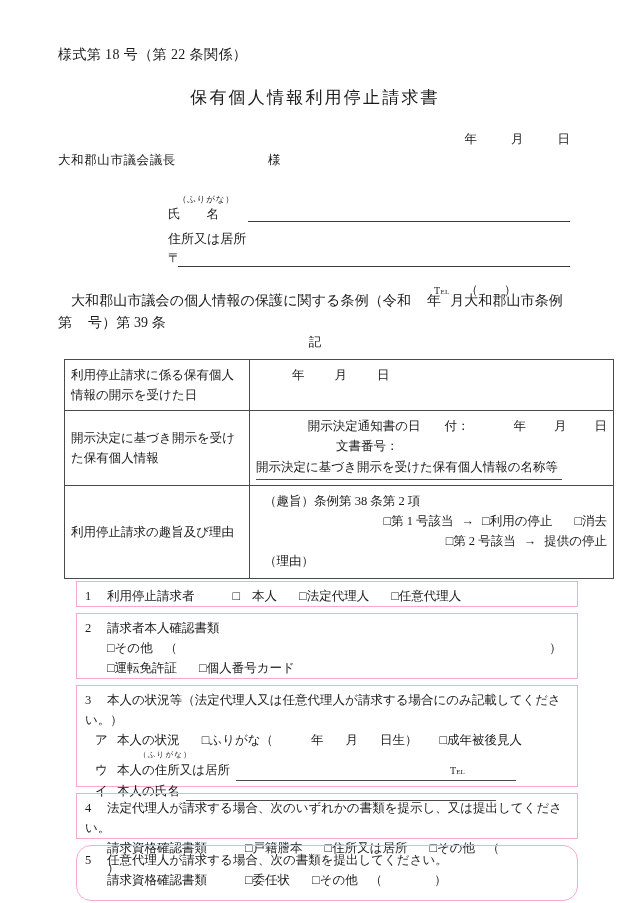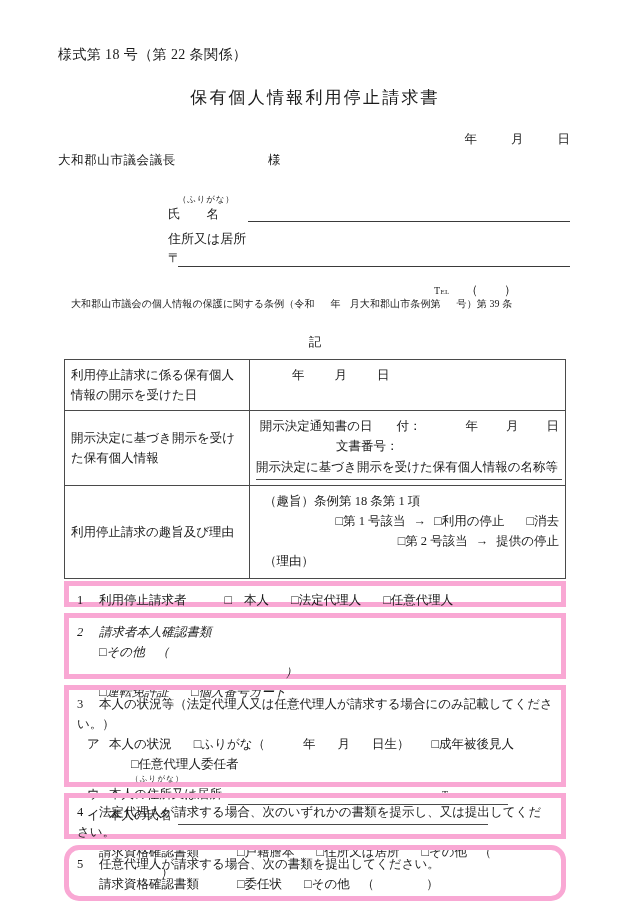--- a/index.html
+++ b/index.html
@@ -127,42 +127,42 @@
     margin-left: 16px;
   }
   .tel-paren .inner { display: inline-block; width: 26px; }
 
   
   .body-para {
     position: absolute;
     left: 58px;
     top: 290px;
     width: 514px;
-    font-size: 10px;
-    line-height: 28px;
+    font-size: 14px;
+    line-height: 22px;
     letter-spacing: 0.1px;
   }
   .body-para .indent { display: inline-block; width: 13px; }
   .sp6 { display: inline-block; width: 16px; }
   .sp3 { display: inline-block; width: 9px; }
   .ki-mark {
     position: absolute;
     left: 0;
     top: 334px;
     width: 630px;
     text-align: center;
     font-size: 12.5px;
   }
 
   
   .main-table {
     position: absolute;
     left: 64px;
     top: 359px;
-    width: 502px;
+    width: 550px;
     border-collapse: collapse;
     table-layout: fixed;
   }
   .main-table td {
     border: 1px solid #4a4a4a;
     font-size: 12.5px;
     padding: 5px 6px;
     vertical-align: middle;
     line-height: 20px;
   }
@@ -193,24 +193,24 @@
     padding-bottom: 2px;
     margin-top: 1px;
   }
   .cb { font-size: 12.5px; }
   .arrow { display: inline-block; margin: 0 8px; }
   .indent1 { padding-left: 8px; }
 
   
   .lbox {
     position: absolute;
-    left: 64px;
+    left: 76px;
     width: 502px;
     box-sizing: border-box;
-    border: 5px solid #f9a8d4;
+    border: 1px solid #f9a8d4;
     font-size: 12.5px;
     line-height: 20px;
     padding: 4px 8px;
   }
   .lbox .num {
     display: inline-block;
     width: 22px;
   }
   .lbox .sub {
     display: inline-block;
@@ -221,21 +221,21 @@
     padding-left: 22px;
   }
   .lbox .hang2 {
     padding-left: 54px;
   }
   .sep-sm { display: inline-block; width: 12px; }
   .sep-md { display: inline-block; width: 22px; }
   .sep-lg { display: inline-block; width: 38px; }
 
   .box1 { top: 581px; height: 26px; }
-  .box2 { top: 613px; height: 66px; font-style: italic; }
+  .box2 { top: 613px; height: 66px; }
   .box3 { top: 685px; height: 102px; }
   .box4 { top: 793px; height: 46px; }
   .box5 { top: 845px; height: 56px; border-radius: 15px; }
 
   .inline-rule {
     display: inline-block;
     border-bottom: 1px solid #4a4a4a;
     vertical-align: bottom;
     height: 14px;
   }
@@ -309,21 +309,21 @@
         </div>
         <div class="doc-no-line">文書番号：</div>
         <div>
           <span class="name-etc-underline">開示決定に基づき開示を受けた保有個人情報の名称等</span>
         </div>
       </td>
     </tr>
     <tr class="row3">
       <td class="lbl">利用停止請求の趣旨及び理由</td>
       <td class="val">
-        <div class="indent1">（趣旨）条例第 18 条第 1 項</div>
+        <div class="indent1">（趣旨）条例第 38 条第 2 項</div>
         <div class="kv-line">
           <span class="cb">□</span><span>第 1 号該当</span><span class="arrow">→</span><span class="cb">□</span><span>利用の停止</span><span class="sep-md"></span><span class="cb">□</span><span>消去</span>
         </div>
         <div class="kv-line">
           <span class="cb">□</span><span>第 2 号該当</span><span class="arrow">→</span><span>提供の停止</span>
         </div>
         <div class="indent1">（理由）</div>
       </td>
     </tr>
   </tbody>
@@ -335,21 +335,20 @@
 
   <div class="lbox box2">
     <div><span class="num">2</span><span>請求者本人確認書類</span></div>
     <div class="hang"><span class="cb">□</span><span>その他</span><span class="sep-sm"></span><span>（</span><span class="paren-wide"></span><span style="margin-left:186px">）</span></div>
     <div class="hang"><span class="cb">□</span><span>運転免許証</span><span class="sep-md"></span><span class="cb">□</span><span>個人番号カード</span></div>
   </div>
 
   <div class="lbox box3">
     <div><span class="num">3</span><span>本人の状況等（法定代理人又は任意代理人が請求する場合にのみ記載してください。）</span></div>
     <div><span class="sub">ア</span><span>本人の状況</span><span class="sep-md"></span><span class="cb">□</span><span>ふりがな（</span><span class="sep-lg"></span><span>年</span><span class="sep-md"></span><span>月</span><span class="sep-md"></span><span>日生）</span><span class="sep-md"></span><span class="cb">□</span><span>成年被後見人</span></div>
-    <div class="hang2"><span class="cb">□</span><span>任意代理人委任者</span></div>
     <span class="furigana-mini">（ふりがな）</span>
     <div><span class="sub">ウ</span><span>本人の住所又は居所</span><span class="inline-rule rule-addr"></span><span class="tel-inline">Tel</span></div>
     <div><span class="sub">イ</span><span>本人の氏名</span><span class="inline-rule rule-name"></span></div>
   </div>
 
   <div class="lbox box4">
     <div><span class="num">4</span><span>法定代理人が請求する場合、次のいずれかの書類を提示し、又は提出してください。</span></div>
     <div class="hang"><span>請求資格確認書類</span><span class="sep-lg"></span><span class="cb">□</span><span>戸籍謄本</span><span class="sep-md"></span><span class="cb">□</span><span>住所又は居所</span><span class="sep-md"></span><span class="cb">□</span><span>その他</span><span class="sep-sm"></span><span>（</span><span class="paren-blank-md"></span><span>）</span></div>
   </div>
 

